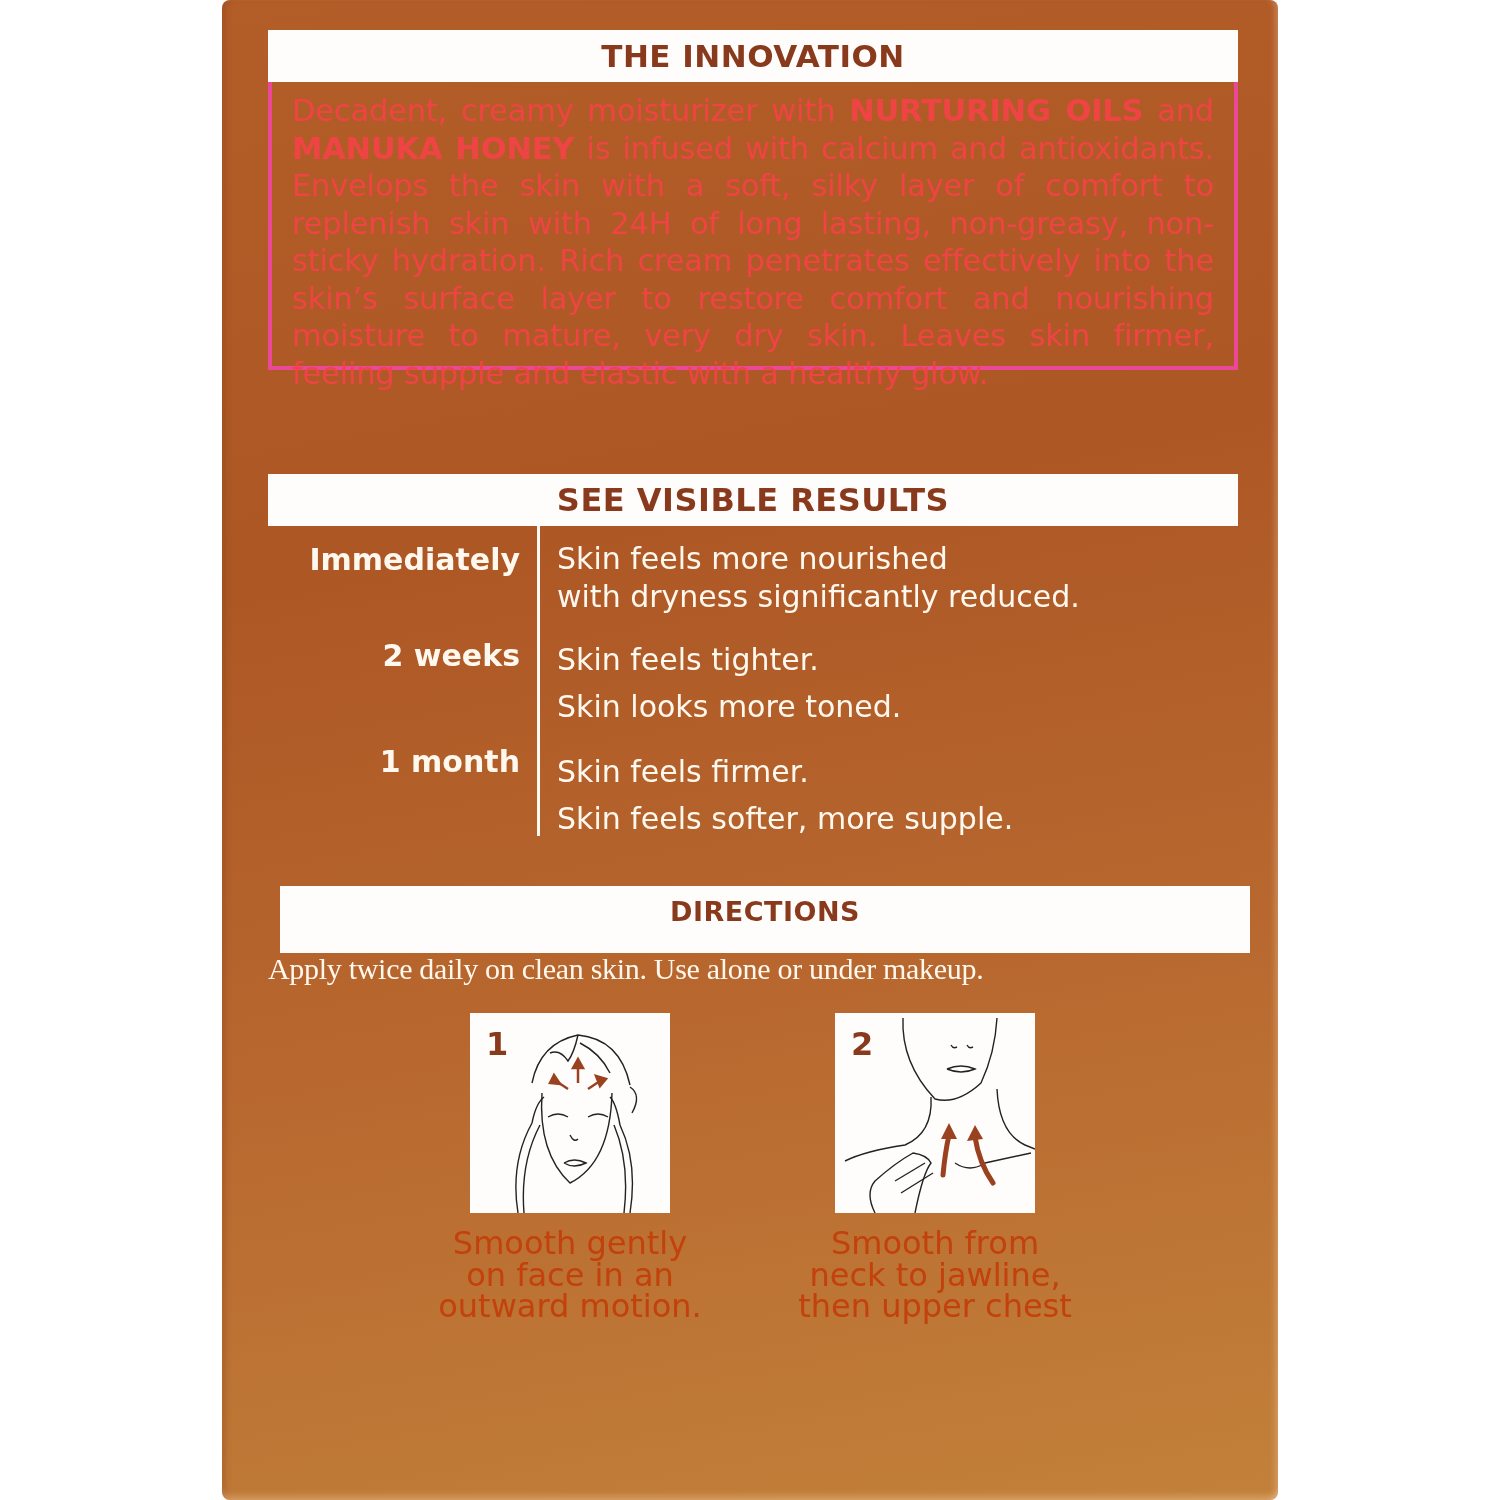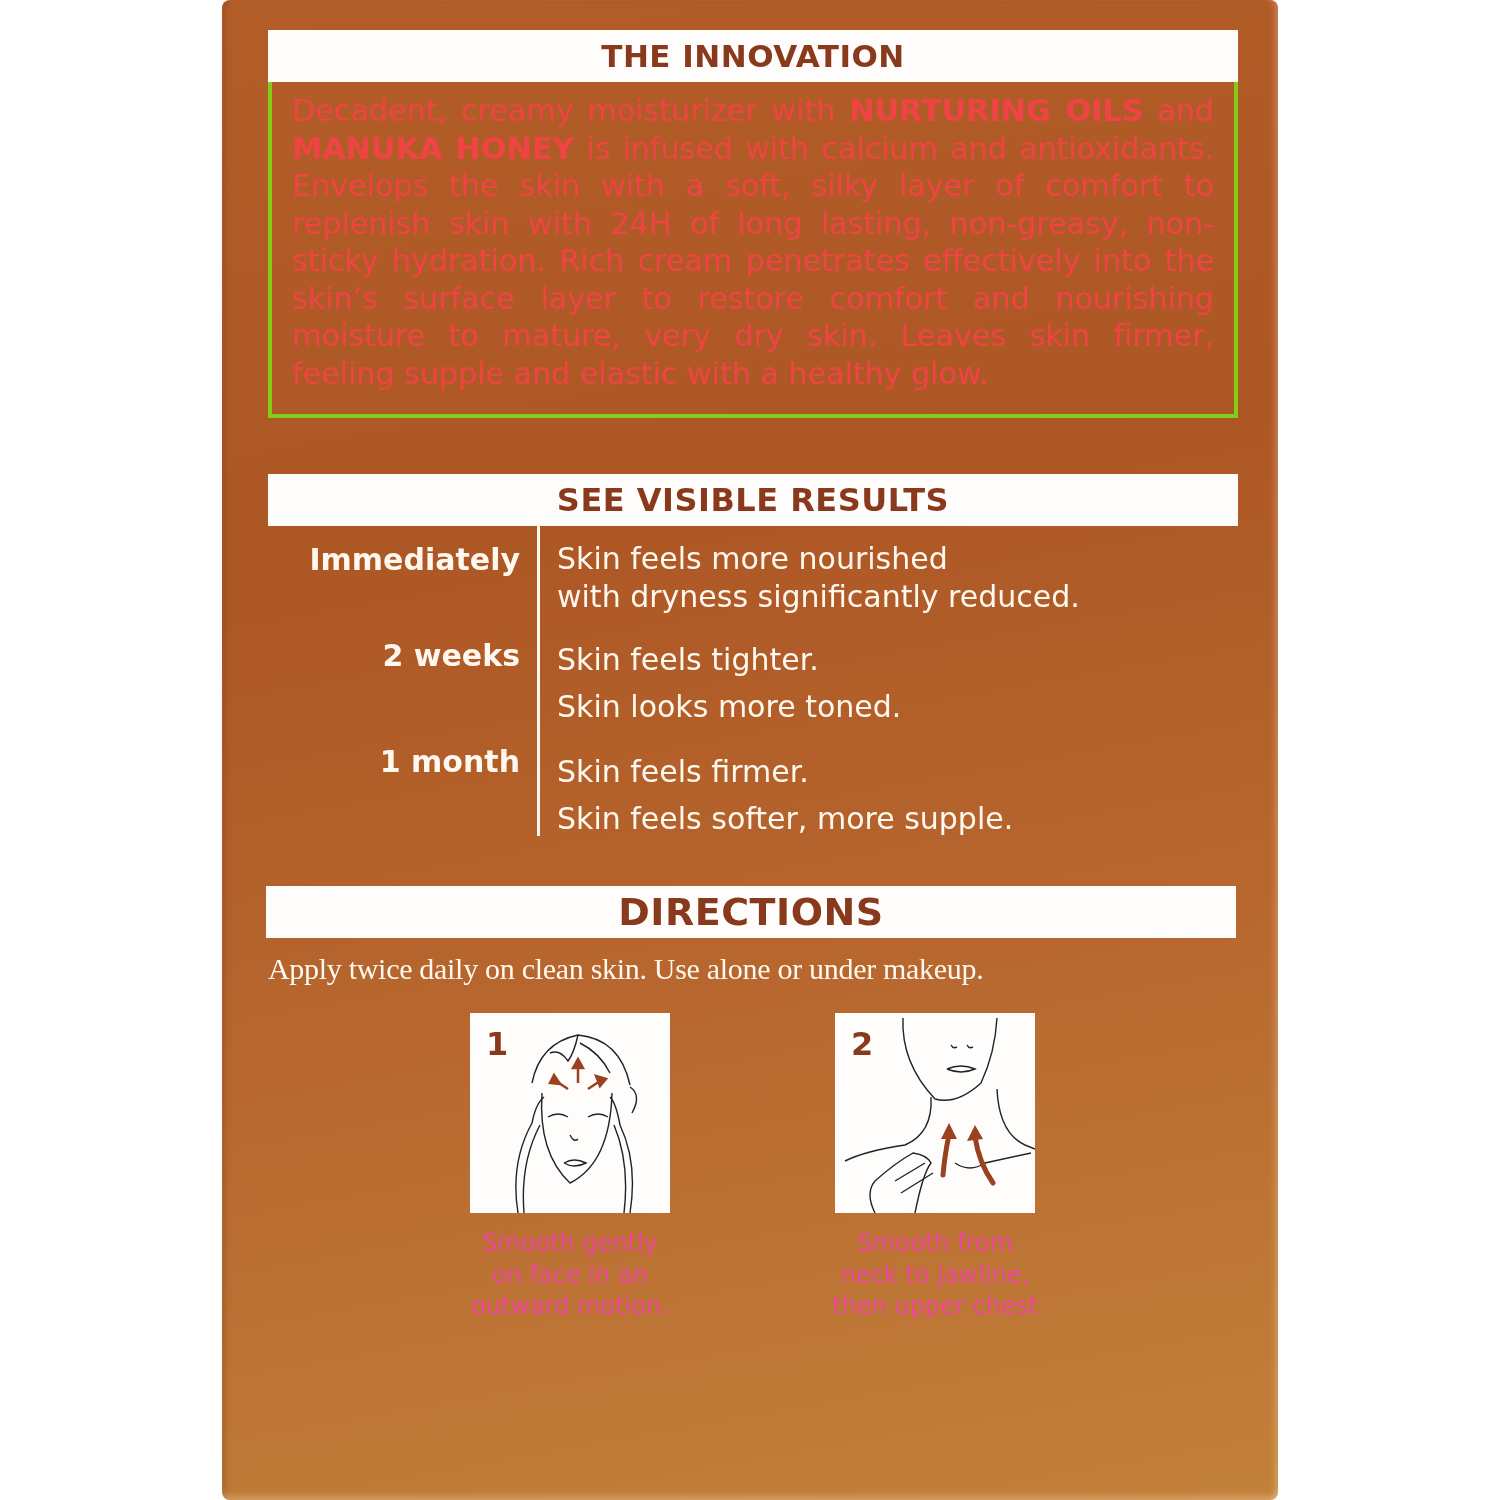--- a/index.html
+++ b/index.html
@@ -7,22 +7,22 @@
     width:1500px; height:1500px; background:#ffffff; position:relative; overflow:hidden;
     font-family:"Liberation Sans", sans-serif;
   }
   .panel {
     position:absolute; left:222px; top:0; width:1056px; height:1500px;
     background:linear-gradient(170deg, #b35d28 0%, #ad5725 35%, #b8682f 65%, #c2813a 100%);
     border-radius:8px;
     box-shadow: inset 0 -8px 6px -4px rgba(255,220,180,0.35), inset -6px 0 6px -3px rgba(255,220,180,0.3), inset 6px 0 6px -3px rgba(120,50,15,0.3);
   }
   .box-innov {
-    position:absolute; left:268px; top:30px; width:970px; height:388px;
-    border:4px solid #84cc16; box-sizing:border-box;
+    position:absolute; left:268px; top:30px; width:970px; height:340px;
+    border:4px solid #ec4899; box-sizing:border-box;
   }
   .hdr {
     background:#fffdfb; color:#8a3a1c; font-weight:bold; text-align:center;
     letter-spacing:0.5px; font-family:"DejaVu Sans", sans-serif;
   }
   .box-innov .hdr { height:52px; line-height:52px; font-size:31px; margin:-4px -4px 0 -4px; }
   .innov-text {
     padding:10px 20px 0 20px; color:#ef4444; font-size:30.5px; line-height:37.5px;
     text-align:justify; font-family:"DejaVu Sans", sans-serif; font-weight:normal;
     letter-spacing:-0.2px;
@@ -33,37 +33,37 @@
   }
   .results {
     position:absolute; left:268px; top:526px; width:970px; height:310px;
   }
   .divider { position:absolute; left:269px; top:0; width:3px; height:310px; background:#fdf8f2; }
   .row { position:absolute; left:0; width:970px; color:#fff8ef; font-family:"DejaVu Sans", sans-serif; font-size:30px; }
   .row .when { position:absolute; left:0; width:252px; text-align:right; font-weight:bold; }
   .row .desc { position:absolute; left:289px; line-height:38px; }
   .row .desc div { white-space:nowrap; }
   .dir-hdr {
-    position:absolute; left:266px; top:886px; width:970px; height:52px; line-height:52px; font-size:38px;
+    position:absolute; left:280px; top:886px; width:970px; height:67px; line-height:52px; font-size:27px;
   }
   .dir-text {
     position:absolute; left:268px; top:952px; width:980px; color:#fff8ef; font-size:30px;
     font-family:Liberation Serif, serif; white-space:nowrap; letter-spacing:-0.3px;
   }
   .step-img {
     position:absolute; width:200px; height:200px; background:#fffdfb; top:1013px;
   }
   .step-img .num {
     position:absolute; left:16px; top:12px; font-size:32px; font-weight:bold; color:#8a3a1c;
     font-family:"DejaVu Sans", sans-serif;
   }
   .step-img svg { position:absolute; left:0; top:0; }
   .caption {
-    position:absolute; top:1228px; width:300px; text-align:center; color:#ec4899;
-    font-size:24px; line-height:31.5px; font-family:"DejaVu Sans", sans-serif;
+    position:absolute; top:1228px; width:300px; text-align:center; color:#c2410c;
+    font-size:32px; line-height:31.5px; font-family:"DejaVu Sans", sans-serif;
   }
 </style>
 </head>
 <body>
 
 <div class="panel"></div>
 
 <div class="box-innov">
   <div class="hdr">THE INNOVATION</div>
   <div class="innov-text"><span>Decadent, creamy moisturizer with </span><b>NURTURING OILS</b><span> and </span><b>MANUKA HONEY</b><span> is infused with calcium and antioxidants. Envelops the skin with a soft, silky layer of comfort to replenish skin with 24H of long lasting, non-greasy, non-sticky hydration. Rich cream penetrates effectively into the skin’s surface layer to restore comfort and nourishing moisture to mature, very dry skin. Leaves skin firmer, feeling supple and elastic with a healthy glow.</span></div>

